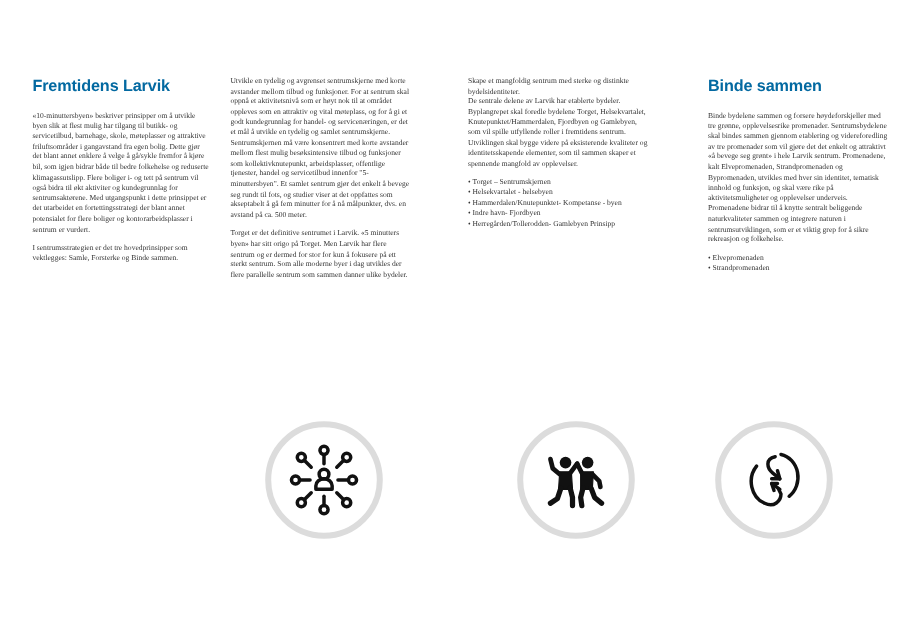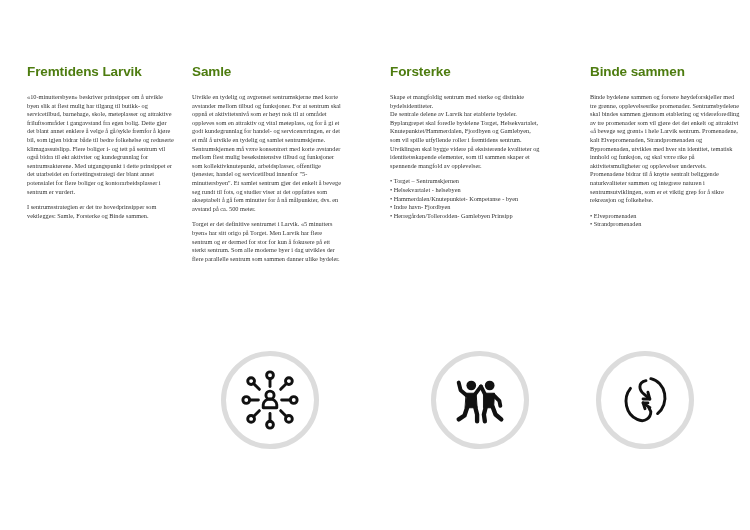--- a/index.html
+++ b/index.html
@@ -17,21 +17,21 @@
     }
     .col {
       position: absolute;
       top: 64px;
     }
     .col h2 {
       margin: 0 0 14px 0;
       font-family: "Liberation Sans", "DejaVu Sans", sans-serif;
       font-weight: bold;
       font-size: 13.5px;
-      color: #4d7c0f;
+      color: #0369a1;
       letter-spacing: -0.1px;
     }
     .col p {
       margin: 0 0 7px 0;
       font-family: "Liberation Serif", "DejaVu Serif", serif;
       font-size: 6.3px;
       line-height: 8.6px;
       color: #333333;
     }
     .col ul {
@@ -73,27 +73,25 @@
 </head>
 <body>
 
 <section class="col" id="col-1">
   <h2>Fremtidens Larvik</h2>
   <p>«10-minuttersbyen» beskriver prinsipper om å utvikle byen slik at flest mulig har tilgang til butikk- og servicetilbud, barnehage, skole, møteplasser og attraktive friluftsområder i gangavstand fra egen bolig. Dette gjør det blant annet enklere å velge å gå/sykle fremfor å kjøre bil, som igjen bidrar både til bedre folkehelse og reduserte klimagassutslipp. Flere boliger i- og tett på sentrum vil også bidra til økt aktiviter og kundegrunnlag for sentrumsaktørene. Med utgangspunkt i dette prinsippet er det utarbeidet en fortettingsstrategi der blant annet potensialet for flere boliger og kontorarbeidsplasser i sentrum er vurdert.</p>
   <p>I sentrumsstrategien er det tre hovedprinsipper som vektlegges: Samle, Forsterke og Binde sammen.</p>
 </section>
 
 <section class="col" id="col-2">
-  <h2>Samle</h2>
   <p>Utvikle en tydelig og avgrenset sentrumskjerne med korte avstander mellom tilbud og funksjoner. For at sentrum skal oppnå et aktivitetsnivå som er høyt nok til at området oppleves som en attraktiv og vital møteplass, og for å gi et godt kundegrunnlag for handel- og servicenæringen, er det et mål å utvikle en tydelig og samlet sentrumskjerne. Sentrumskjernen må være konsentrert med korte avstander mellom flest mulig besøksintensive tilbud og funksjoner som kollektivknutepunkt, arbeidsplasser, offentlige tjenester, handel og servicetilbud innenfor "5-minuttersbyen". Et samlet sentrum gjør det enkelt å bevege seg rundt til fots, og studier viser at det oppfattes som akseptabelt å gå fem minutter for å nå målpunkter, dvs. en avstand på ca. 500 meter.</p>
   <p>Torget er det definitive sentrumet i Larvik. «5 minutters byen» har sitt origo på Torget. Men Larvik har flere sentrum og er dermed for stor for kun å fokusere på ett sterkt sentrum. Som alle moderne byer i dag utvikles der flere parallelle sentrum som sammen danner ulike bydeler.</p>
 </section>
 
 <section class="col" id="col-3">
-  <h2>Forsterke</h2>
   <p style="margin-bottom:0">Skape et mangfoldig sentrum med sterke og distinkte bydelsidentiteter.</p>
   <p>De sentrale delene av Larvik har etablerte bydeler. Byplangrepet skal foredle bydelene Torget, Helsekvartalet, Knutepunktet/Hammerdalen, Fjordbyen og Gamlebyen, som vil spille utfyllende roller i fremtidens sentrum. Utviklingen skal bygge videre på eksisterende kvaliteter og identitetsskapende elementer, som til sammen skaper et spennende mangfold av opplevelser.</p>
   <ul>
     <li>Torget – Sentrumskjernen</li>
     <li>Helsekvartalet - helsebyen</li>
     <li>Hammerdalen/Knutepunktet- Kompetanse - byen</li>
     <li>Indre havn- Fjordbyen</li>
     <li>Herregården/Tollerodden- Gamlebyen Prinsipp</li>
   </ul>
 </section>

